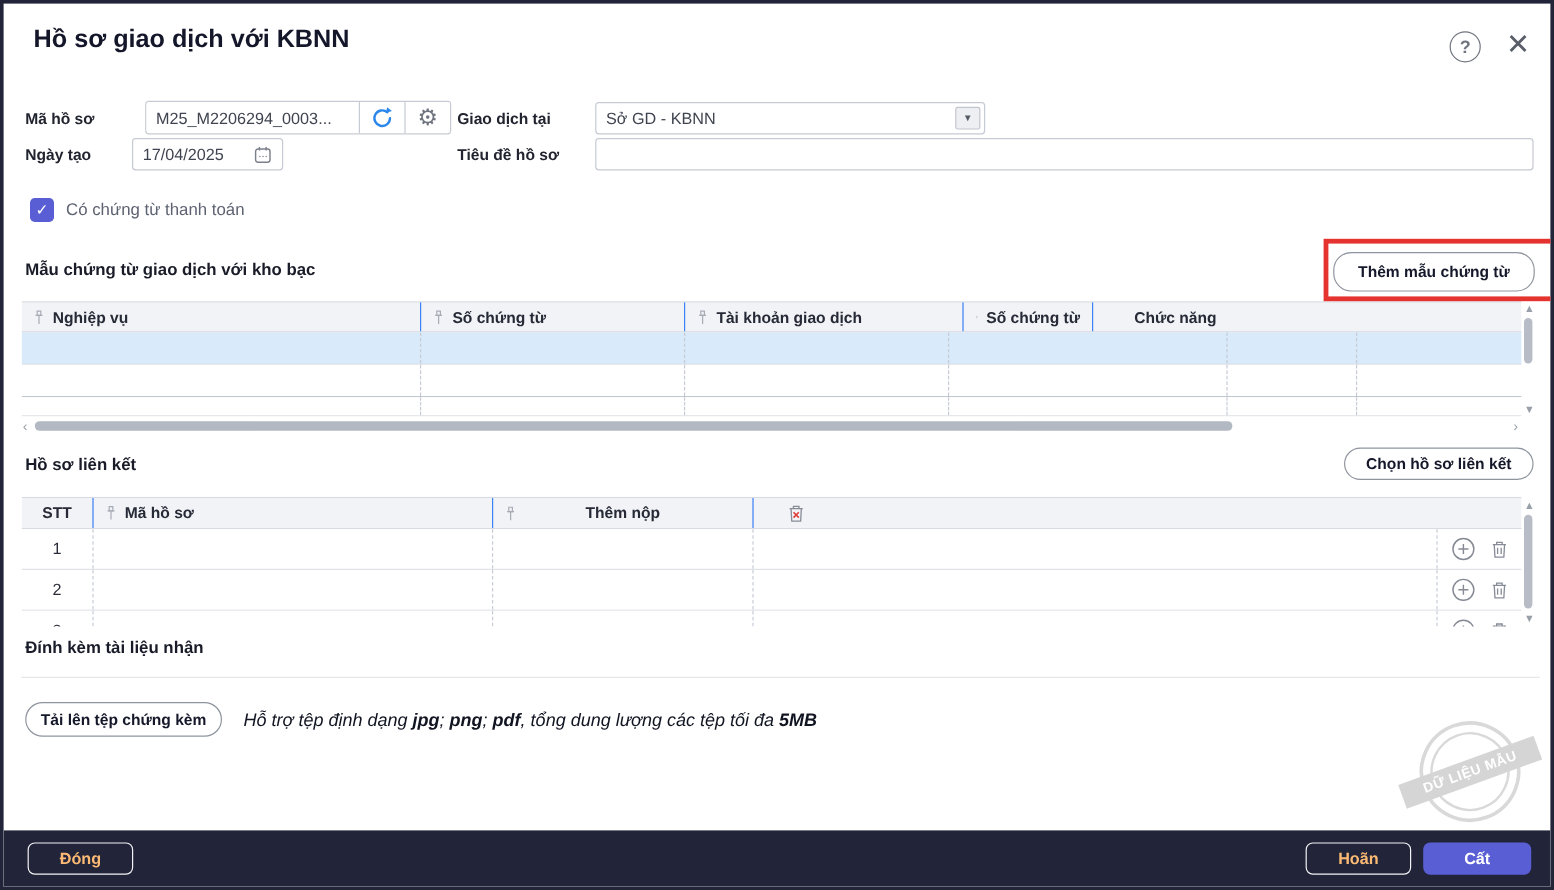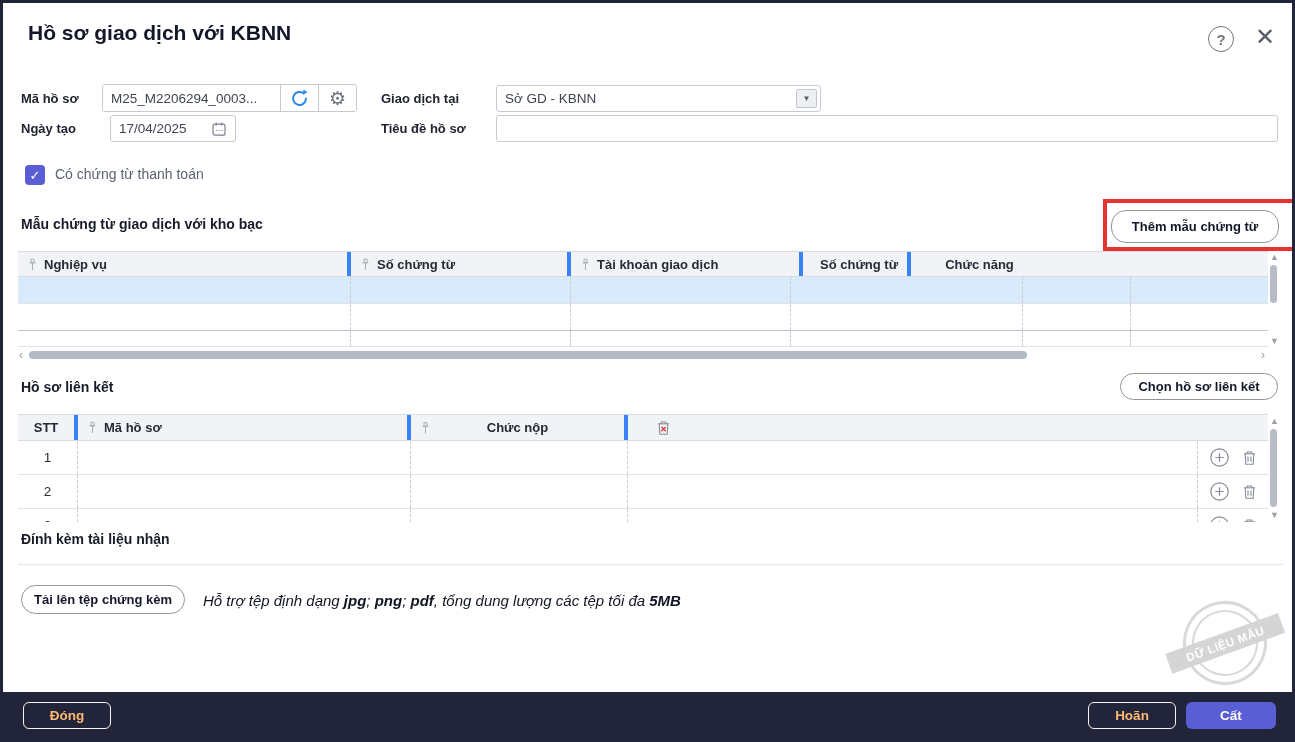--- a/index.html
+++ b/index.html
@@ -14,21 +14,21 @@
   .help-btn { left:1205px; top:23px; width:26px; height:26px; border:1.5px solid #70757f;
               border-radius:50%; color:#70757f; font-size:15px; font-weight:700;
               display:flex; align-items:center; justify-content:center; cursor:pointer; }
   .close-btn { left:1246px; top:18px; width:32px; height:32px; font-size:24px; font-weight:300;
                color:#595e69; display:flex; align-items:center; justify-content:center; cursor:pointer; }
 
   
   .lbl { position:absolute; font-weight:700; font-size:13px; color:#21242f; line-height:27px; }
   .input { border:1px solid #c6cad2; border-radius:3px; background:#fff; font-size:13.5px;
            color:#3f4450; display:flex; align-items:center; padding:0 8px; }
-  .group { left:99px; top:81px; width:255px; height:28px; display:flex;
+  .group { left:118px; top:81px; width:255px; height:28px; display:flex;
            border:1px solid #c6cad2; border-radius:3px; overflow:hidden; background:#fff; }
   .group input { flex:1; border:none; outline:none; font-size:13.5px; color:#3f4450;
                  padding:0 8px; min-width:0; font-family:inherit; }
   .icon-btn { width:38px; border-left:1px solid #c6cad2; background:#fff; display:flex;
               align-items:center; justify-content:center; cursor:pointer; }
   .select { left:493px; top:82px; width:325px; height:27px; position:absolute;
             border:1px solid #c6cad2; border-radius:3px; background:#fff; cursor:pointer; }
   .select .val { position:absolute; left:8px; top:0; line-height:25px; font-size:13.5px; color:#3f4450; }
   .dd-btn { position:absolute; right:3px; top:3px; width:21px; height:19px; background:#edeff2;
             border:1px solid #c2c6cd; border-radius:2px; display:flex; align-items:center;
@@ -49,21 +49,21 @@
   .pill { position:absolute; background:#fff; border:1px solid #8f959e; border-radius:15px;
           font-weight:700; font-size:13px; color:#15182a; display:flex; align-items:center;
           justify-content:center; cursor:pointer; font-family:inherit; }
   .red-box { left:1100px; top:196px; width:200px; height:52px; border:4px solid #e53430; z-index:6; }
 
   
   .tbl { position:absolute; overflow:hidden; }
   .t-head { display:flex; background:#f2f3f6; border-top:1px solid #d8dbe1; border-bottom:1px solid #d8dbe1; }
   .h-cell { display:flex; align-items:center; gap:7px; padding:0 10px; font-weight:700;
             font-size:13px; color:#262a36; white-space:nowrap; overflow:hidden;
-            border-right:4px solid #3b82f6; }
+            border-right:1px solid #3b82f6; }
   .h-cell:last-child { border-right:none; }
   .t-row { display:flex; border-bottom:1px solid #dfe2e7; background:#fff; }
   .t-row.hl { background:#d9eafb; }
   .t-row.strong { border-bottom:1px solid #c2c7cf; }
   .b-cell { border-right:1px dashed #c7ccd5; height:100%; }
   .b-cell:last-child { border-right:none; }
   .t1 .t-head, .t2 .t-head { height:26px; }
   .t2 .t-head { height:27px; }
   .cell-center { justify-content:center; padding:0; gap:0; }
   .stt-cell { display:flex; align-items:center; justify-content:center; font-size:13.5px; color:#2a2d39; }
@@ -261,21 +261,21 @@
       <div class="h-cell cell-center rel" style="width:217px;">
         <span class="pin-wrap">
             <svg width="9" height="13" viewBox="0 0 9 13">
               <g fill="none" stroke="#a6abb6" stroke-width="1">
                 <path d="M3 1.2 h3 v3.6 h-3 z"></path>
                 <path d="M1.6 4.8 h5.8"></path>
                 <path d="M4.5 5.2 v6.8"></path>
               </g>
             </svg>
           </span>
-        <span>Chức nộp</span>
+        <span>Thêm nộp</span>
       </div>
       <div class="h-cell cell-center" style="width:70px;">
         <span style="display:flex;">
           <svg width="15" height="16" viewBox="0 0 15 16">
             <g fill="none" stroke="#878c97" stroke-width="1.1">
               <path d="M2 3.8 h11"></path>
                 <path d="M5.2 3.8 V2 h4.6 v1.8"></path>
               <path d="M3.2 3.8 l.6 10.4 h7.4 l.6 -10.4"></path>
             </g>
             <path d="M5.3 6.9 l4.4 4.4 M9.7 6.9 l-4.4 4.4" stroke="#e0413d" stroke-width="1.4" fill="none"></path>

